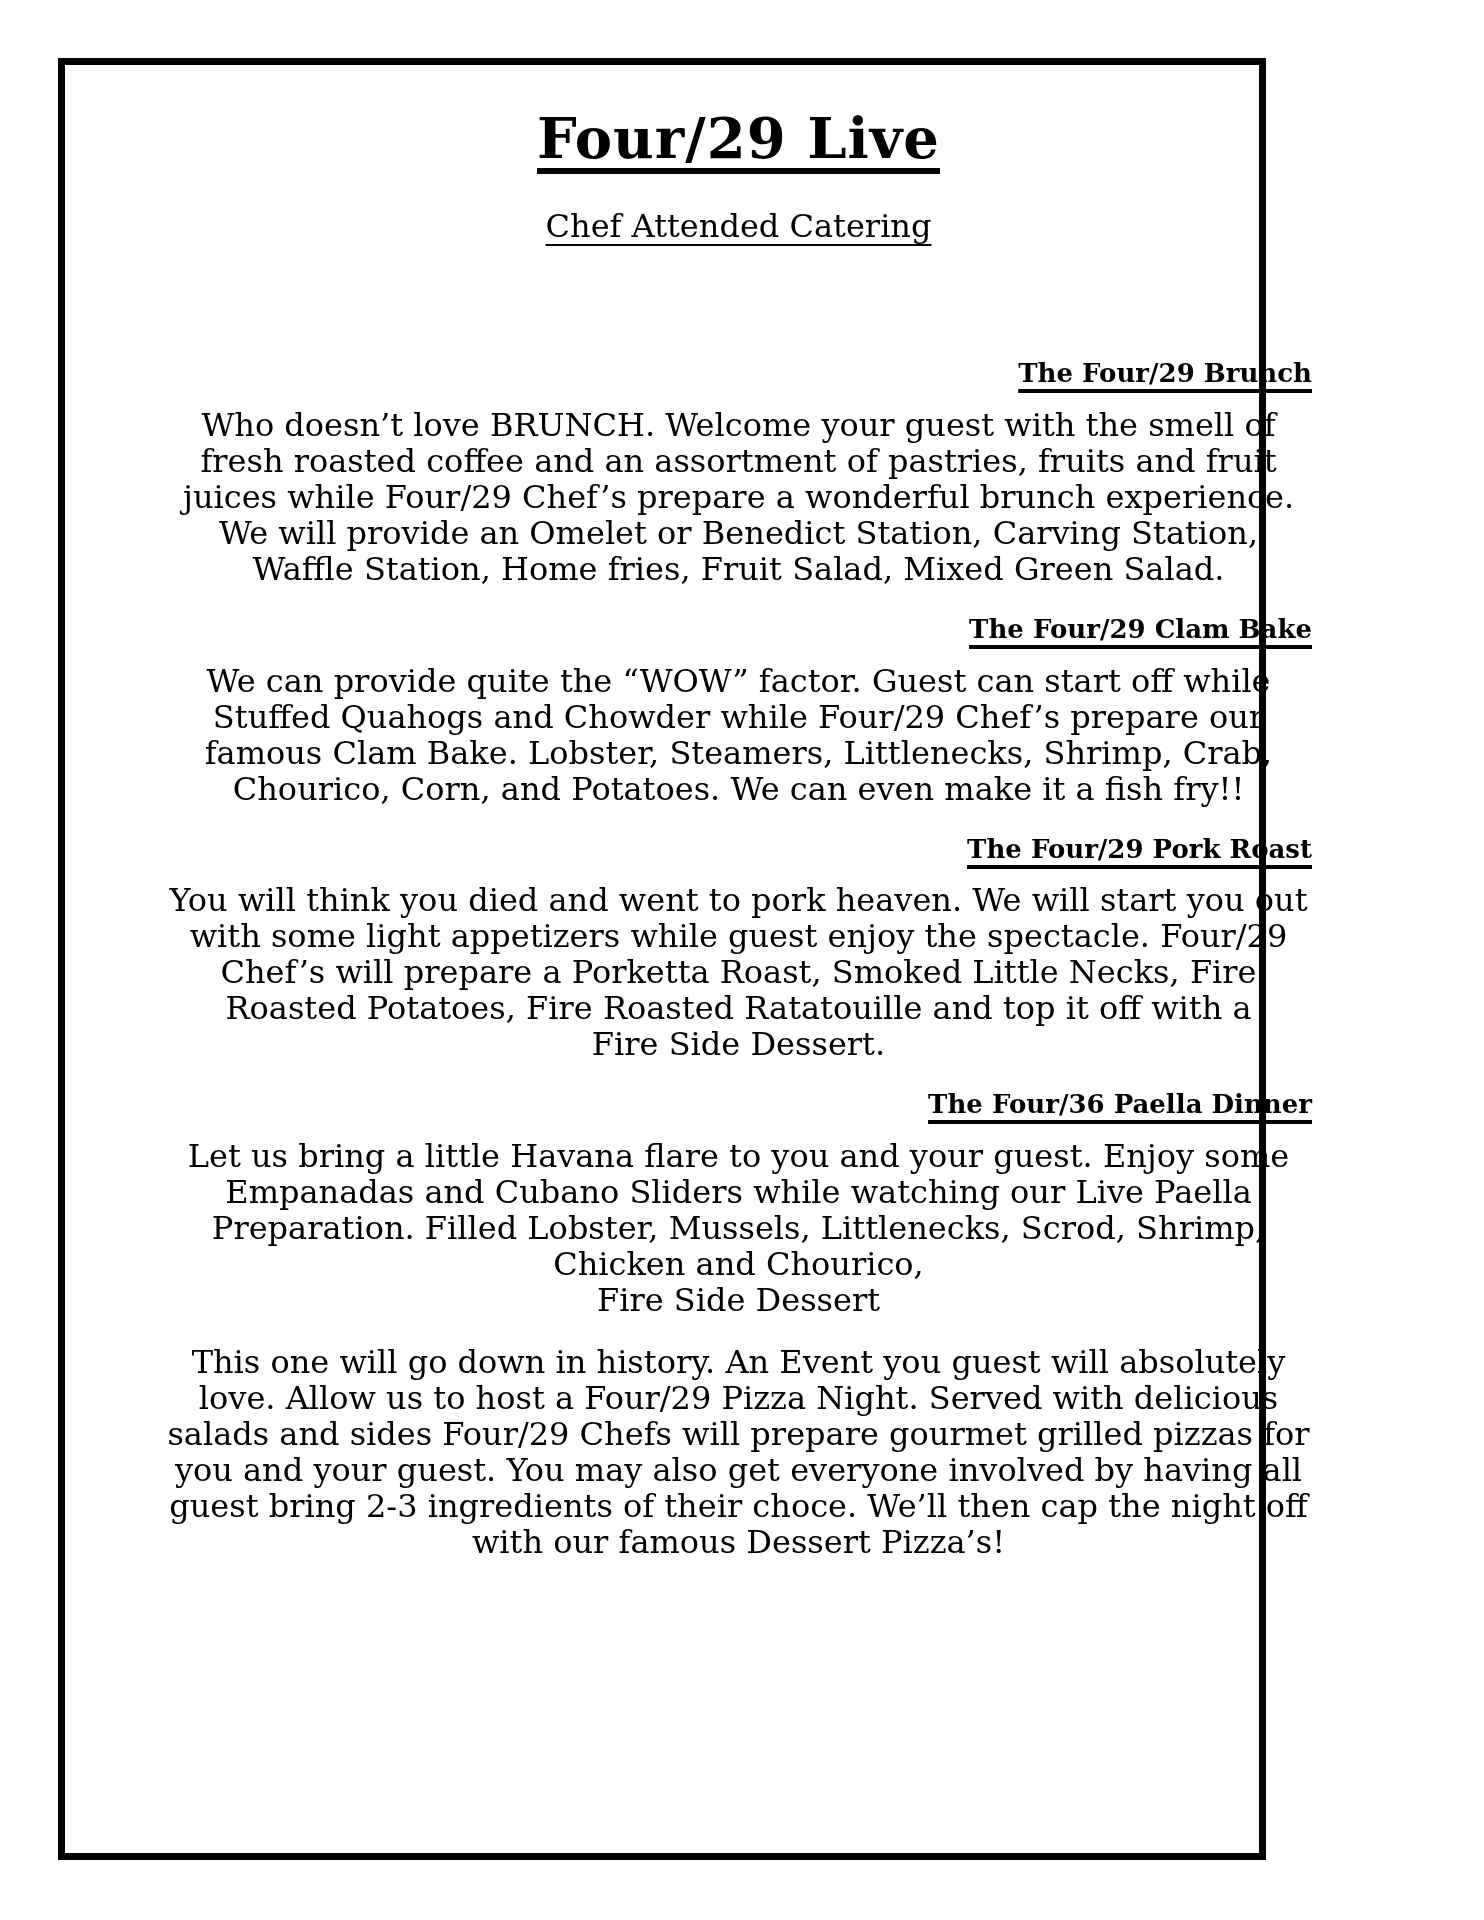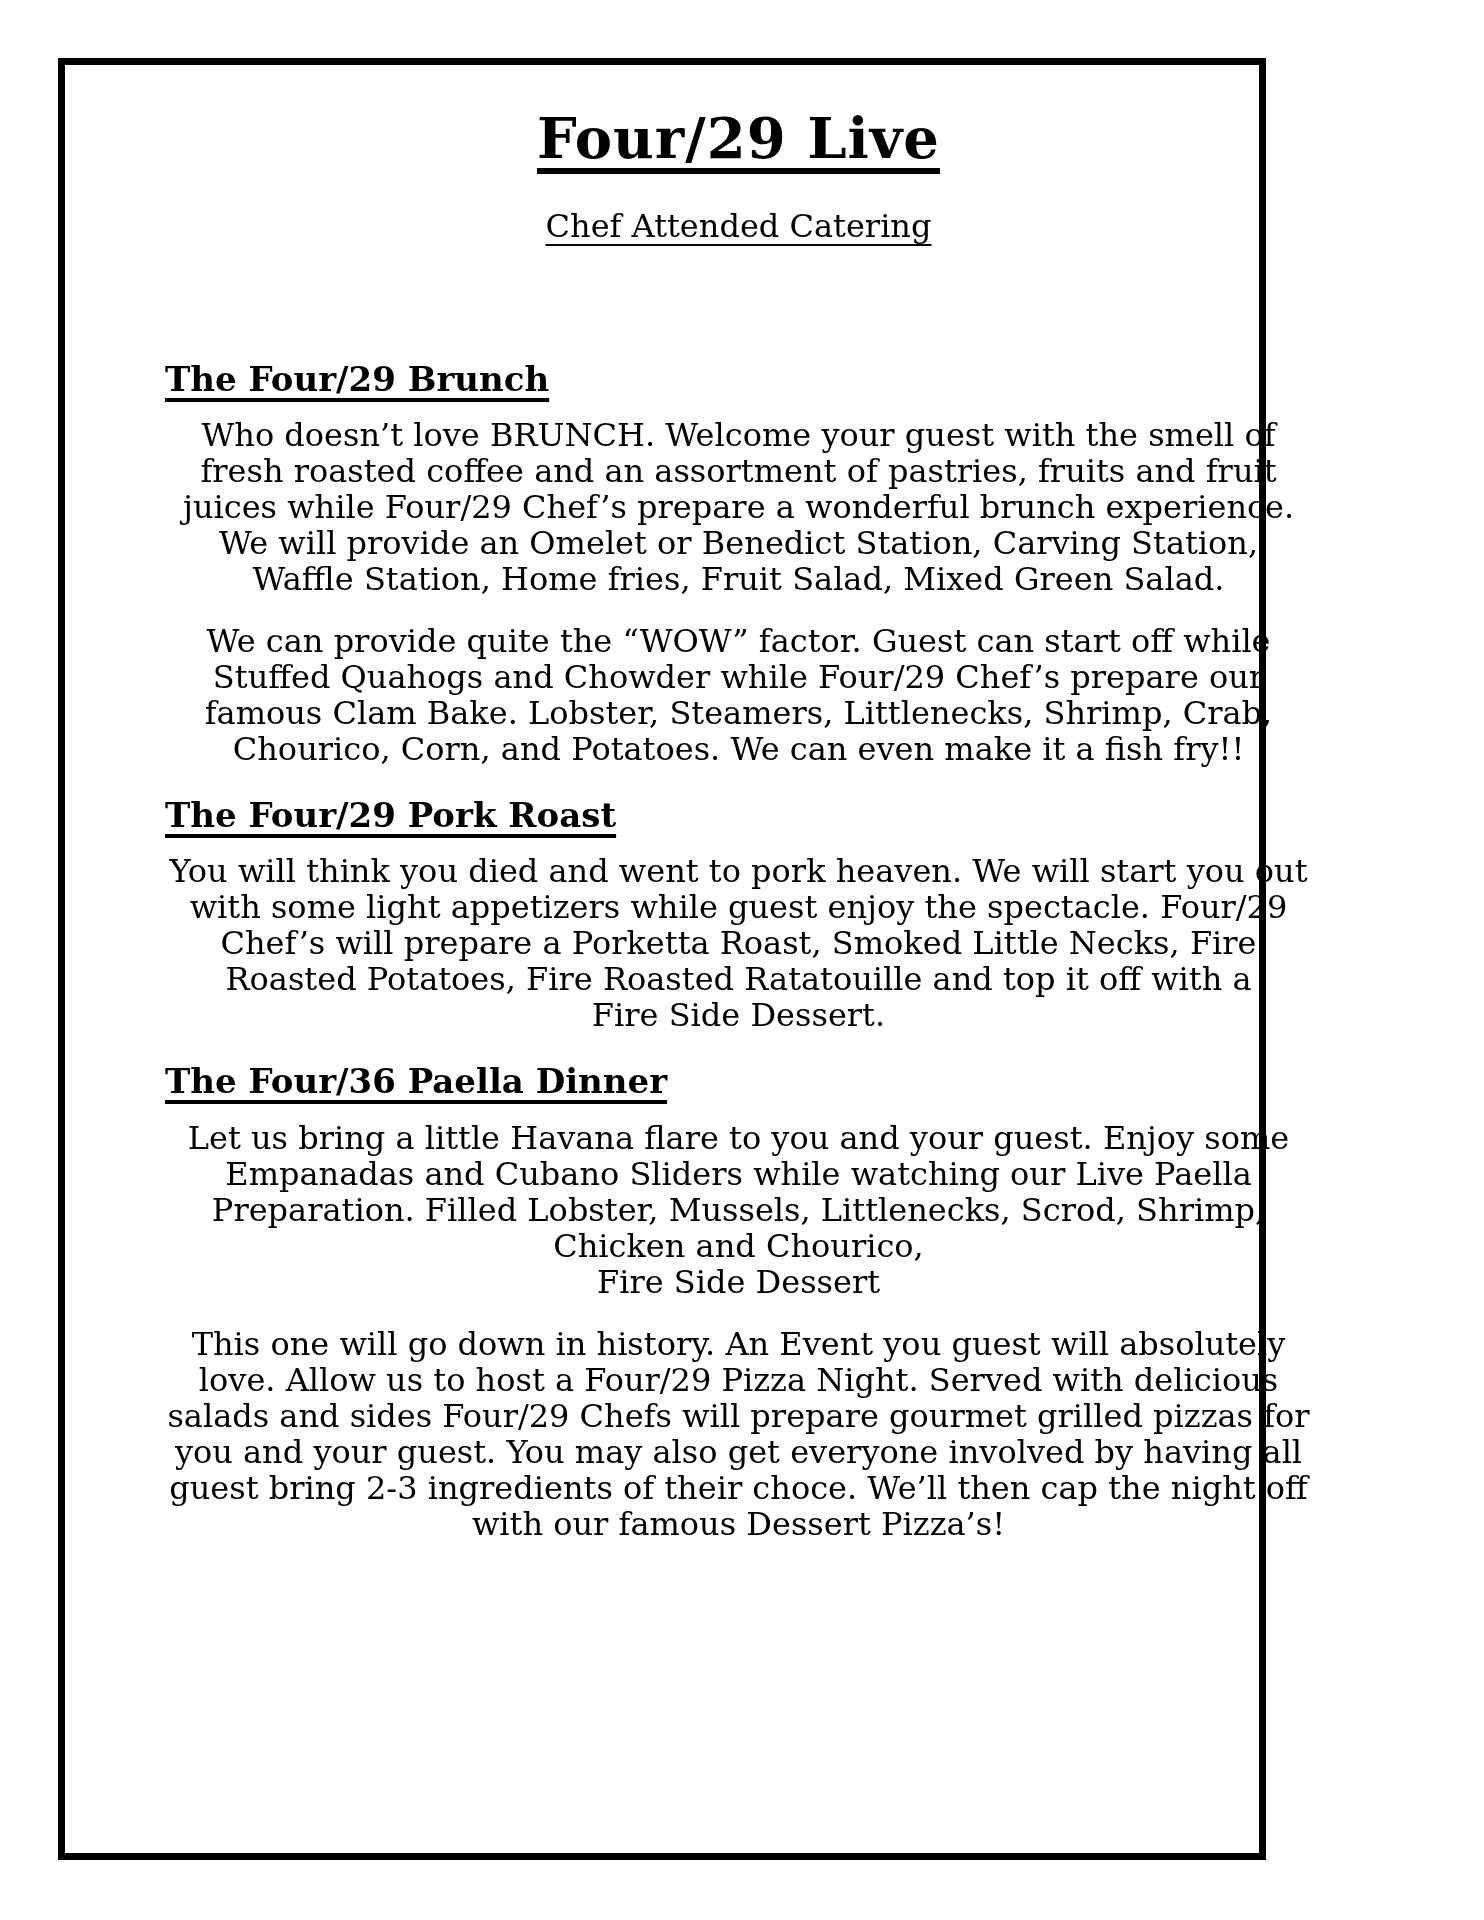--- a/index.html
+++ b/index.html
@@ -47,21 +47,22 @@
     font-size: 32px;
     text-decoration: underline;
     text-decoration-thickness: 2px;
     text-underline-offset: 7px;
   }
   .menu-section:first-of-type {
     margin-top: 112px;
   }
   .section-heading {
     margin: 24px 0 16px 0;
-    font-size: 34px;
+    text-align: right;
+    font-size: 26px;
     font-weight: bold;
     line-height: 1.3;
     text-decoration: underline;
     text-decoration-thickness: 4px;
     text-underline-offset: 7px;
   }
   .section-body {
     margin: 0 0 26px 0;
     font-size: 32px;
     line-height: 36px;
@@ -84,20 +85,21 @@
     <h1 class="doc-title">Four/29 Live</h1>
 
     <div class="doc-subtitle">Chef Attended Catering</div>
 
     <section class="menu-section">
       <h2 class="section-heading">The Four/29 Brunch</h2>
       <p class="section-body">Who doesn’t love BRUNCH. Welcome your guest with the smell of fresh roasted coffee and an assortment of pastries, fruits and fruit juices while Four/29 Chef’s prepare a wonderful brunch experience. We will provide an Omelet or Benedict Station, Carving Station, Waffle Station, Home fries, Fruit Salad, Mixed Green Salad.</p>
     </section>
 
     <section class="menu-section">
+      <h2 class="section-heading">The Four/29 Clam Bake</h2>
       <p class="section-body">We can provide quite the “WOW” factor. Guest can start off while Stuffed Quahogs and Chowder while Four/29 Chef’s prepare our famous Clam Bake. Lobster, Steamers, Littlenecks, Shrimp, Crab, Chourico, Corn, and Potatoes. We can even make it a fish fry!!</p>
     </section>
 
     <section class="menu-section">
       <h2 class="section-heading">The Four/29 Pork Roast</h2>
       <p class="section-body">You will think you died and went to pork heaven. We will start you out with some light appetizers while guest enjoy the spectacle. Four/29 Chef’s will prepare a Porketta Roast, Smoked Little Necks, Fire Roasted Potatoes, Fire Roasted Ratatouille and top it off with a
 Fire Side Dessert.</p>
     </section>
 
     <section class="menu-section">

